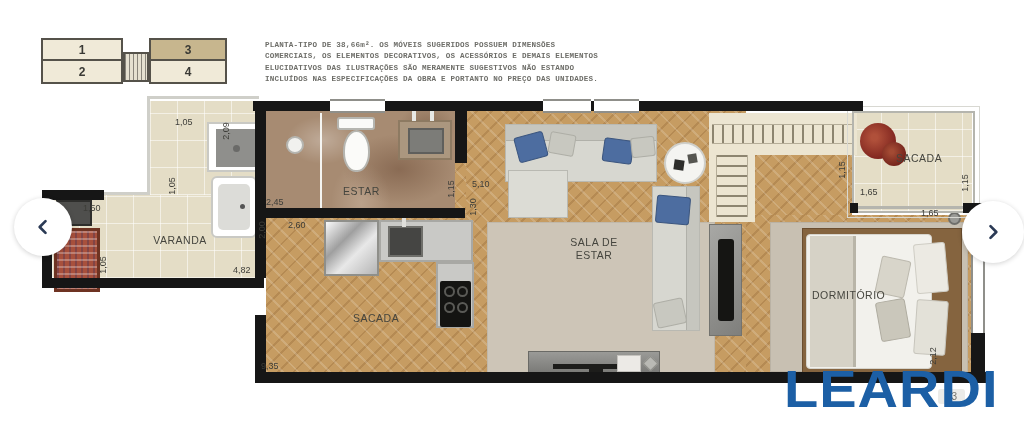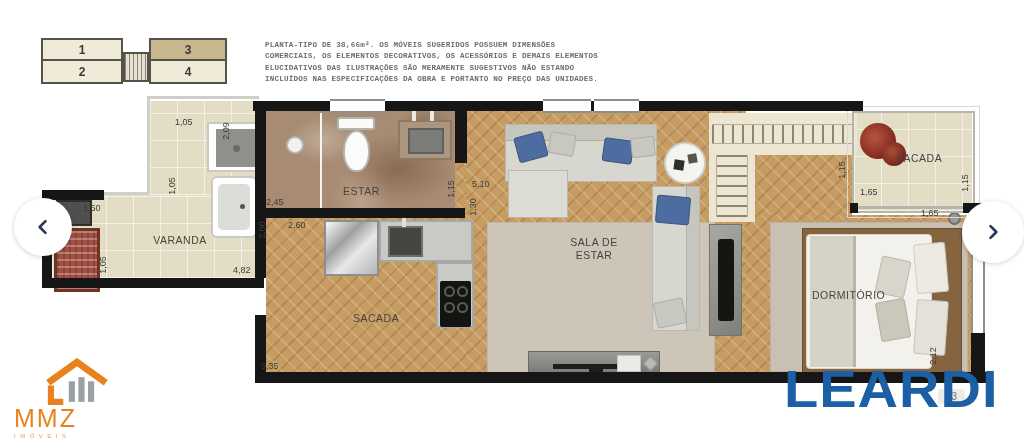--- a/index.html
+++ b/index.html
@@ -228,31 +228,20 @@
   <span class="dim v" style="left:827px;top:165px;">1,15</span>
   <span class="dim" style="left:860px;top:187px;">1,65</span>
   <span class="dim v" style="left:950px;top:178px;">1,15</span>
   <span class="dim" style="left:921px;top:208px;">1,65</span>
   <span class="dim v" style="left:918px;top:351px;">2,12</span>
 
   <div id="counter">/ 3</div>
 
   <div id="wm2">LEARDI</div>
 
-  <div id="agency">
-    <svg width="70" height="48" viewBox="0 0 100 70" style="margin-left:28px;display:block;">
-      <polyline points="12,40 12,64 30,64" fill="none" stroke="#e8821e" stroke-width="9"></polyline>
-      <polyline points="8,36 50,6 92,36" fill="none" stroke="#e8821e" stroke-width="10" stroke-linejoin="miter"></polyline>
-      <rect x="38" y="34" width="9" height="30" fill="#9aa0a6"></rect>
-      <rect x="52" y="28" width="9" height="36" fill="#9aa0a6"></rect>
-      <rect x="66" y="34" width="9" height="30" fill="#9aa0a6"></rect>
-    </svg>
-    <div class="name">MMZ</div>
-    <div class="sub">IMÓVEIS</div>
-  </div>
 
   <button class="nav-btn" style="left:14px;top:198px;">
     <svg width="20" height="20" viewBox="0 0 24 24">
       <path d="M15 5l-7 7 7 7" fill="none" stroke="#2b3a55" stroke-width="3.2" stroke-linecap="round" stroke-linejoin="round"></path>
     </svg>
   </button>
   <button class="nav-btn" style="left:962px;top:201px;width:62px;height:62px;">
     <svg width="20" height="20" viewBox="0 0 24 24">
       <path d="M9 5l7 7-7 7" fill="none" stroke="#2b3a55" stroke-width="3.2" stroke-linecap="round" stroke-linejoin="round"></path>
     </svg>

